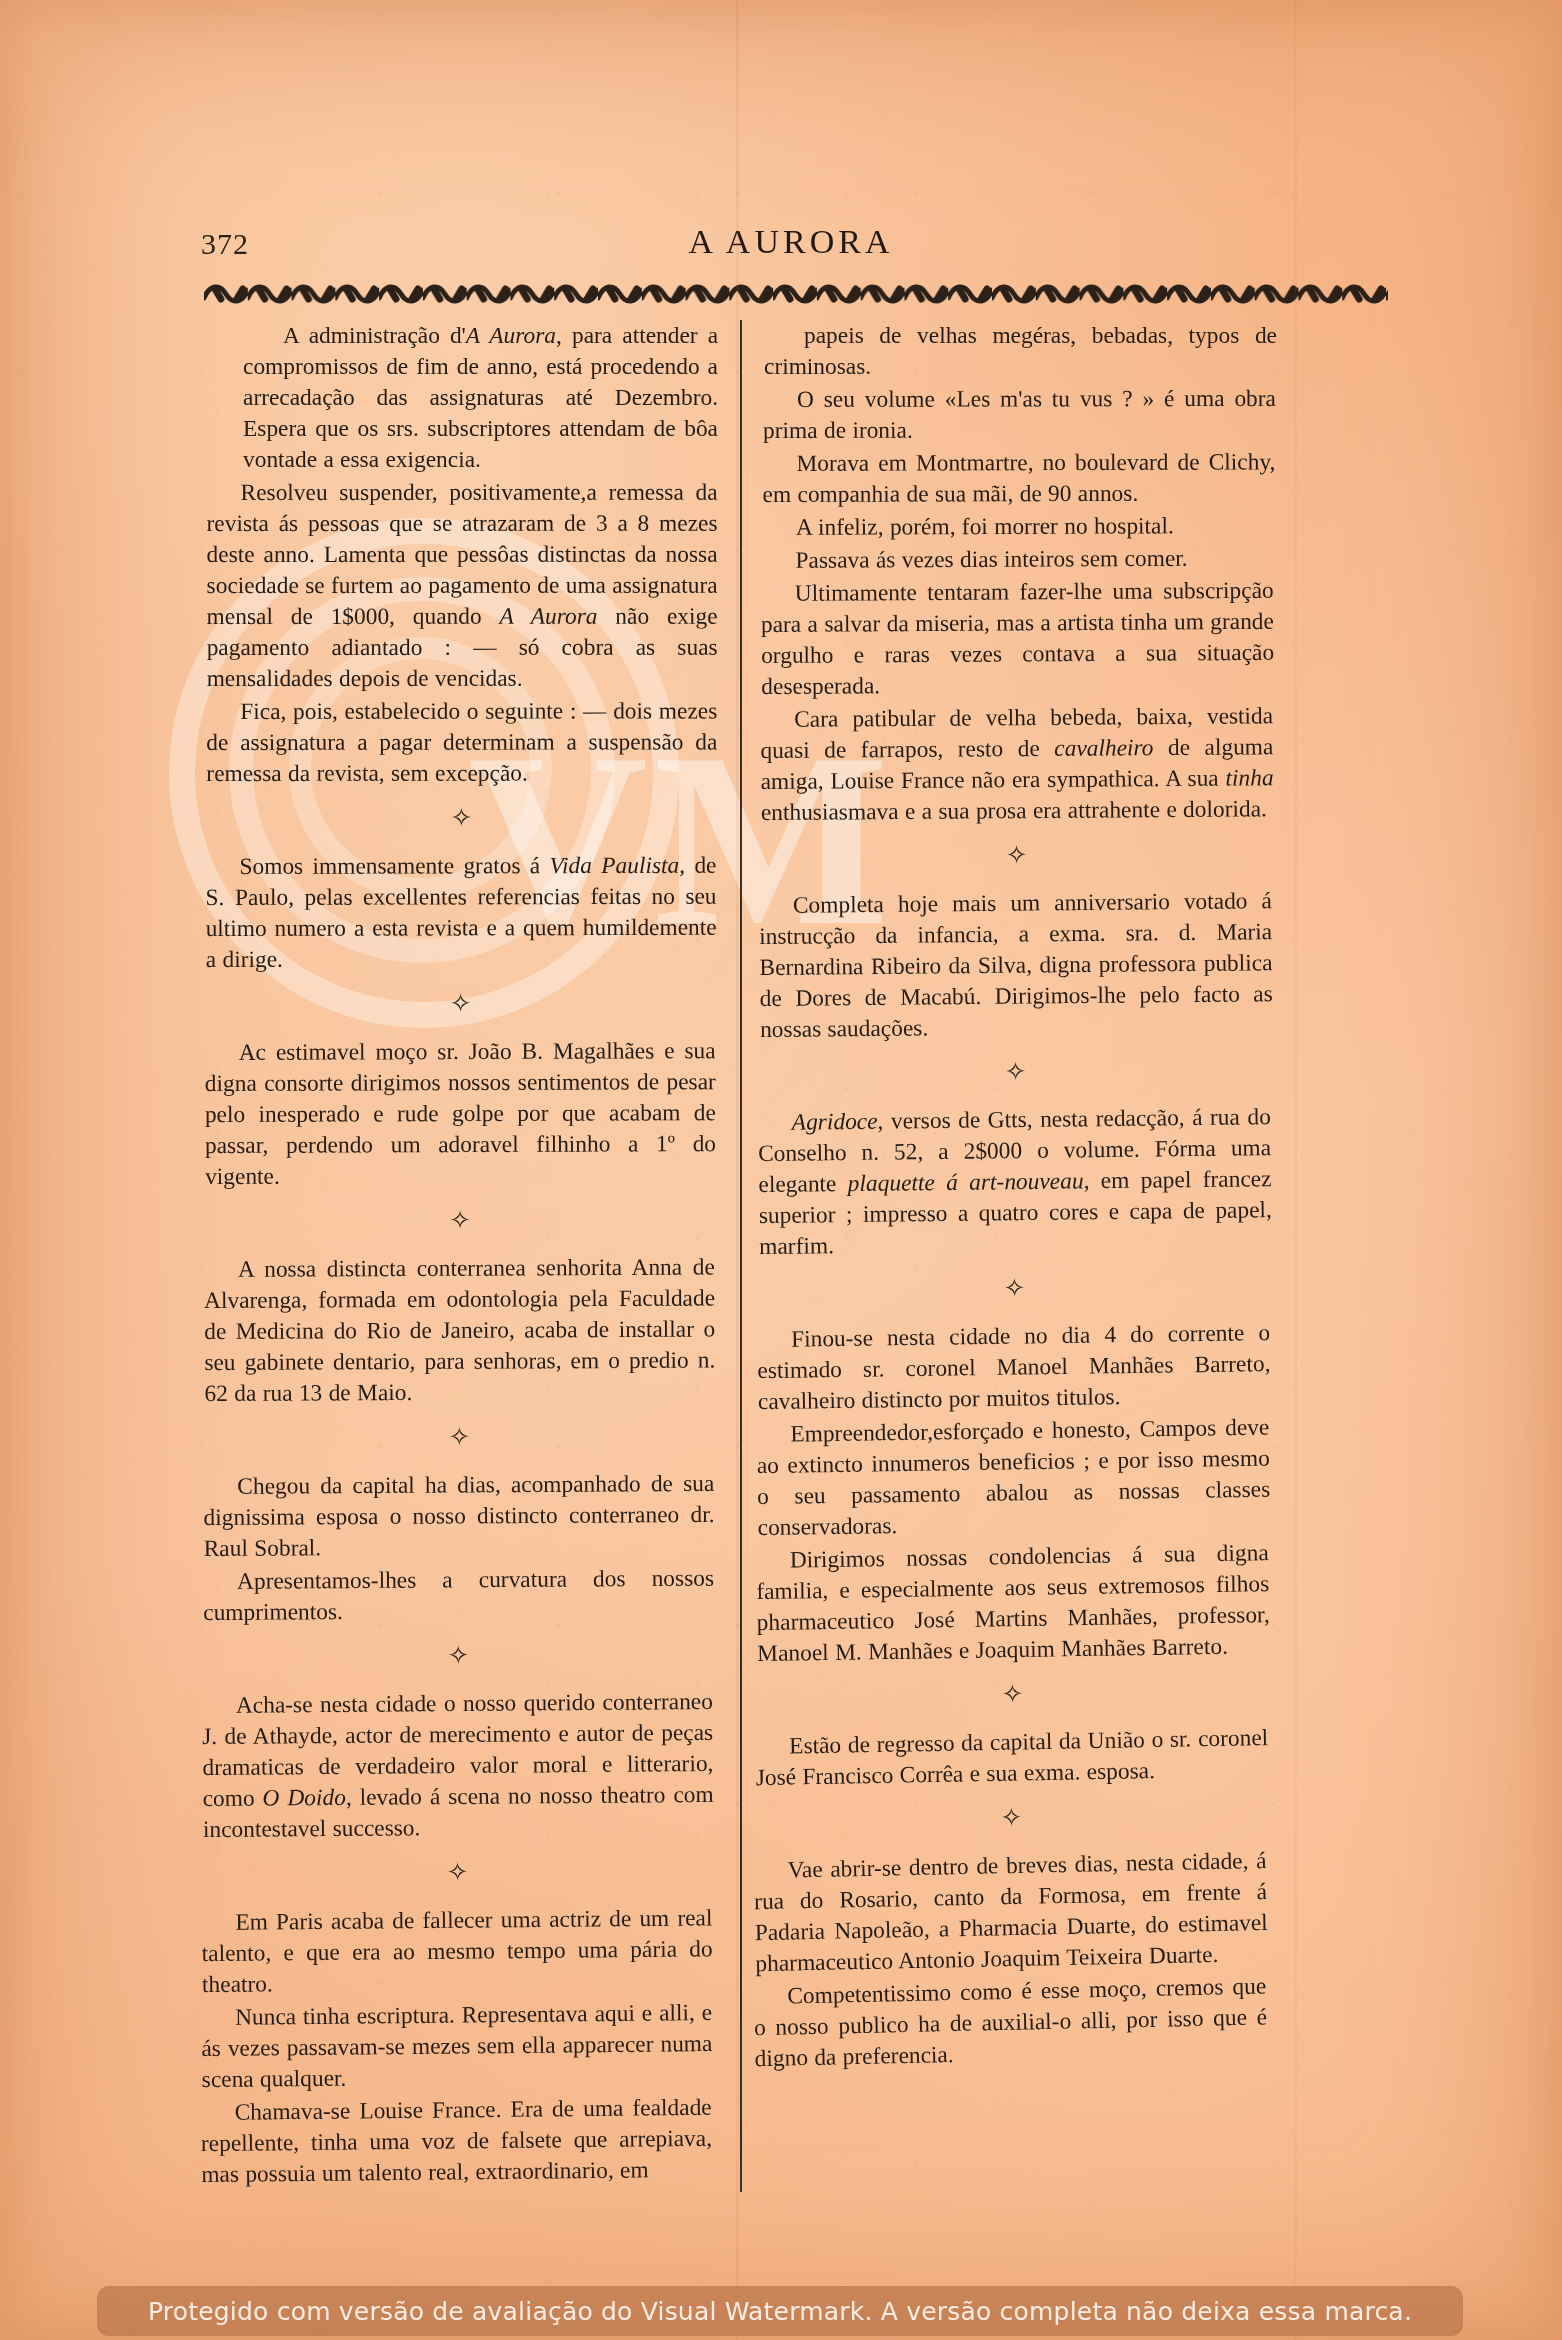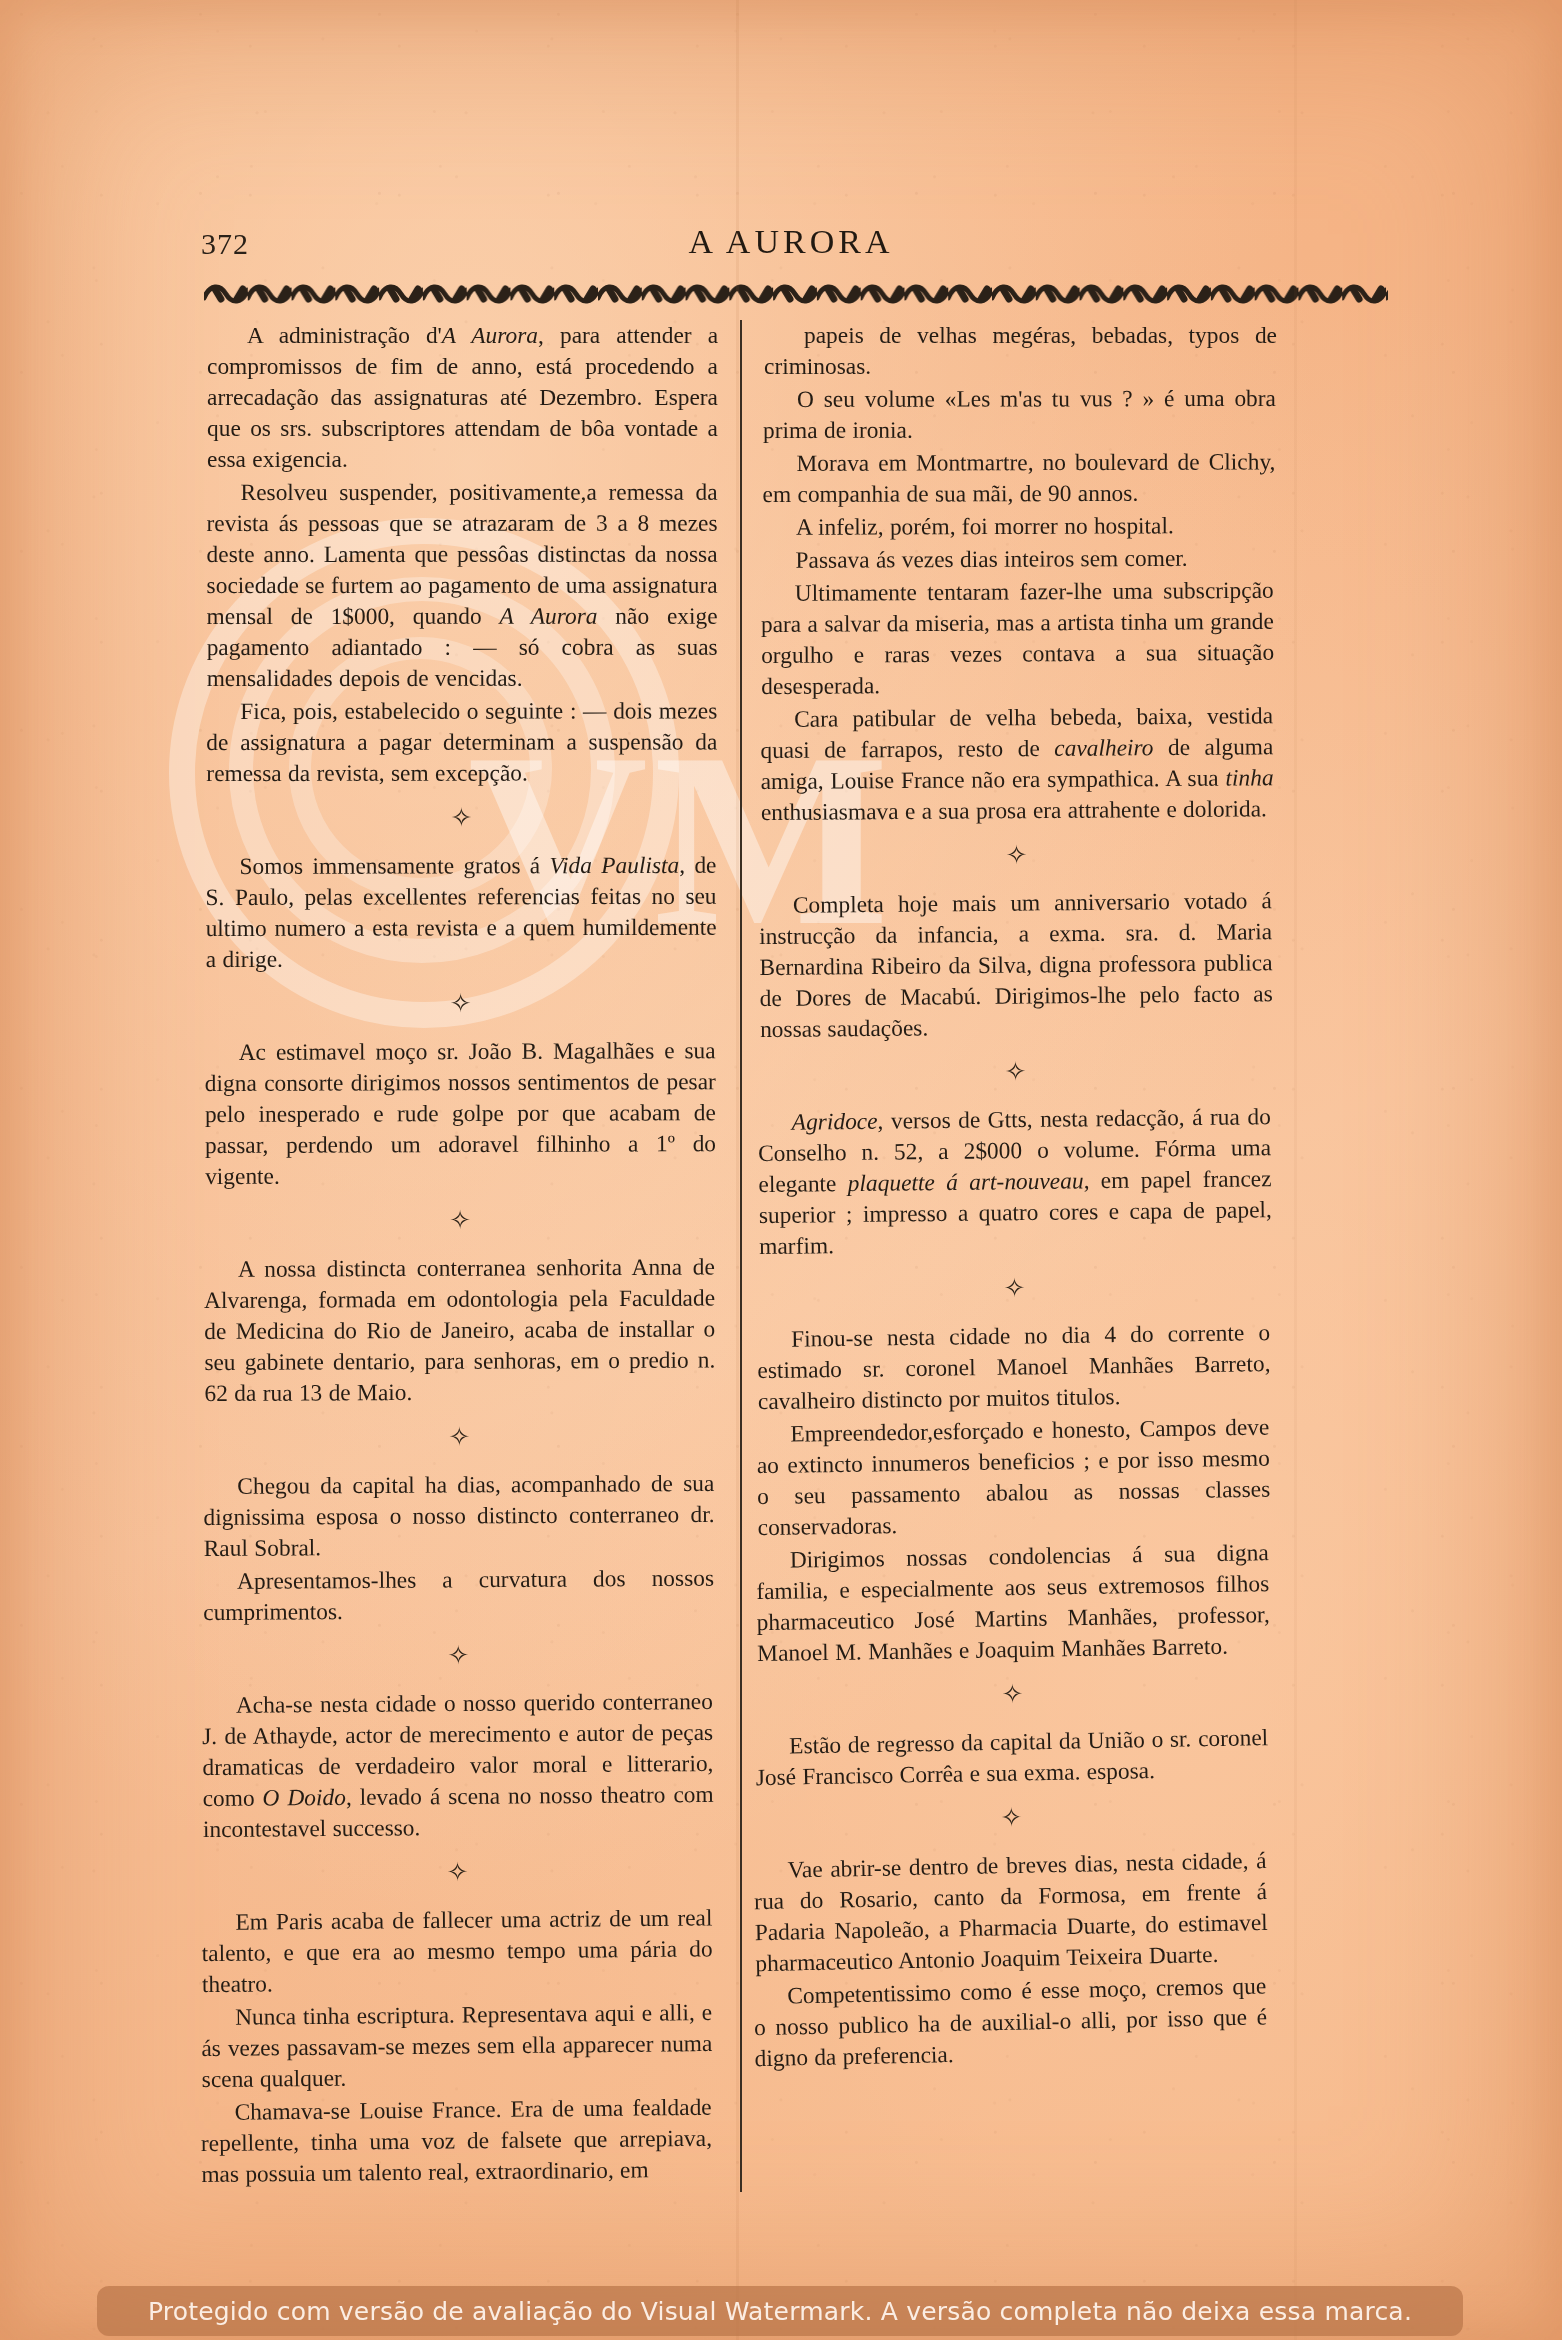--- a/index.html
+++ b/index.html
@@ -238,21 +238,21 @@
           <path d="M0,17 C6,3 16,3 22,13 C28,23 38,23 44,9" fill="none" stroke="#2b2118" stroke-width="5" stroke-linecap="round"></path>
           <path d="M11,8 L17,18" stroke="#2b2118" stroke-width="7" stroke-linecap="round"></path>
           <path d="M33,18 L39,8" stroke="#2b2118" stroke-width="7" stroke-linecap="round"></path>
         </pattern>
       </defs>
       <rect x="0" y="0" width="1190" height="26" fill="url(#wavepat)"></rect>
     </svg>
 
     <div id="columns">
       <div class="column" id="col-left">
-          <p class="para lead" style="transform: rotate(0deg) translateX(0px); transform-origin: left center;">A administração d'<i>A Aurora</i>, para attender a compromissos de fim de anno, está procedendo a arrecadação das assignaturas até Dezembro. Espera que os srs. subscriptores attendam de bôa vontade a essa exigencia.</p>
+          <p class="para lead" style="transform: rotate(0deg) translateX(0px); transform-origin: left center; margin-left: 36px;">A administração d'<i>A Aurora</i>, para attender a compromissos de fim de anno, está procedendo a arrecadação das assignaturas até Dezembro. Espera que os srs. subscriptores attendam de bôa vontade a essa exigencia.</p>
           <p class="para" style="transform: rotate(-0.035deg) translateX(-0.4px); transform-origin: left center;">Resolveu suspender, positivamente,a remessa da revista ás pessoas que se atrazaram de 3 a 8 mezes deste anno. Lamenta que pessôas distinctas da nossa sociedade se furtem ao pagamento de uma assignatura mensal de 1$000, quando <i>A Aurora</i> não exige pagamento adiantado : — só cobra as suas mensalidades depois de vencidas.</p>
           <p class="para" style="transform: rotate(-0.071deg) translateX(-0.7px); transform-origin: left center;">Fica, pois, estabelecido o seguinte : — dois mezes de assignatura a pagar determinam a suspensão da remessa da revista, sem excepção.</p>
           <div class="fleuron" style="transform: rotate(-0.106deg) translateX(-1.1px); transform-origin: left center;">✧</div>
           <p class="para" style="transform: rotate(-0.141deg) translateX(-1.4px); transform-origin: left center;">Somos immensamente gratos á <i>Vida Paulista</i>, de S. Paulo, pelas excellentes referencias feitas no seu ultimo numero a esta revista e a quem humildemente a dirige.</p>
           <div class="fleuron" style="transform: rotate(-0.176deg) translateX(-1.8px); transform-origin: left center;">✧</div>
           <p class="para" style="transform: rotate(-0.212deg) translateX(-2.1px); transform-origin: left center;">Ac estimavel moço sr. João B. Magalhães e sua digna consorte dirigimos nossos sentimentos de pesar pelo inesperado e rude golpe por que acabam de passar, perdendo um adoravel filhinho a 1º do vigente.</p>
           <div class="fleuron" style="transform: rotate(-0.247deg) translateX(-2.5px); transform-origin: left center;">✧</div>
           <p class="para" style="transform: rotate(-0.282deg) translateX(-2.8px); transform-origin: left center;">A nossa distincta conterranea senhorita Anna de Alvarenga, formada em odontologia pela Faculdade de Medicina do Rio de Janeiro, acaba de installar o seu gabinete dentario, para senhoras, em o predio n. 62 da rua 13 de Maio.</p>
           <div class="fleuron" style="transform: rotate(-0.318deg) translateX(-3.2px); transform-origin: left center;">✧</div>
           <p class="para" style="transform: rotate(-0.353deg) translateX(-3.5px); transform-origin: left center;">Chegou da capital ha dias, acompanhado de sua dignissima esposa o nosso distincto conterraneo dr. Raul Sobral.</p>

